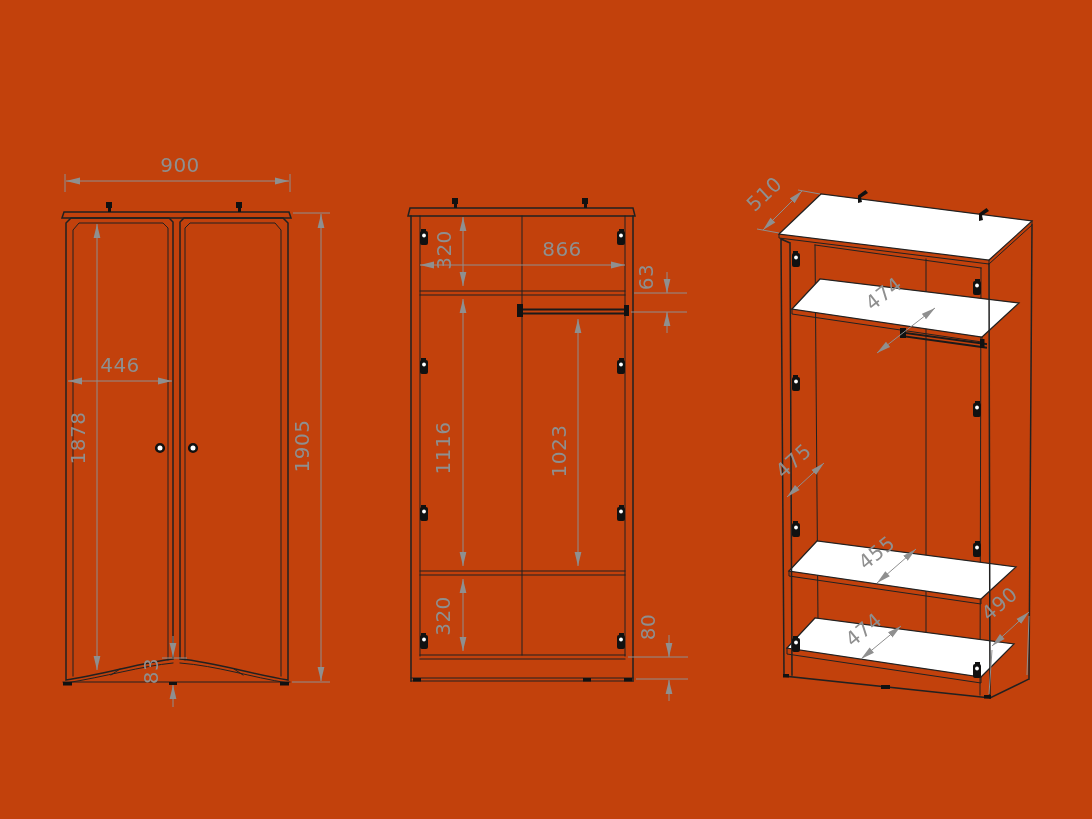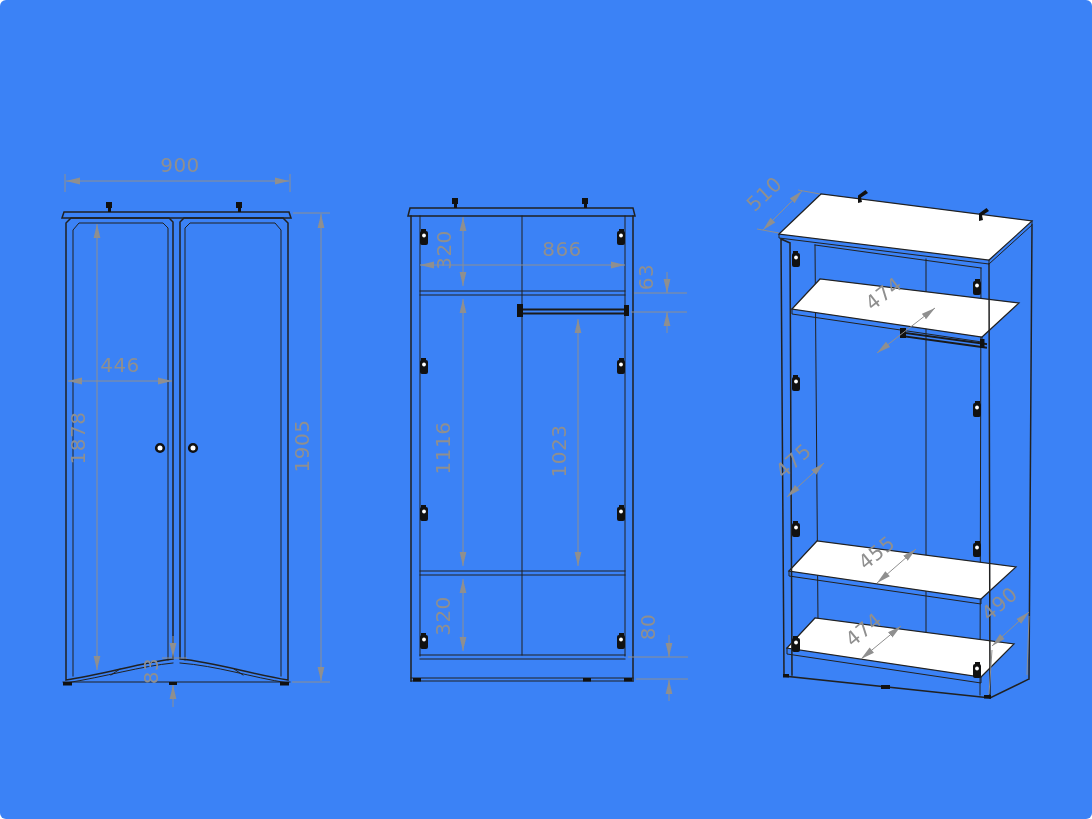--- a/index.html
+++ b/index.html
@@ -2,21 +2,21 @@
 <html><head>
 <meta charset="utf-8">
 <style>
   html, body {
     margin: 0; padding: 0;
     background: #ffffff;
     width: 1092px; height: 819px;
     overflow: hidden;
     font-family: "DejaVu Sans", "Liberation Sans", sans-serif;
   }
-  #stage { position: relative; width: 1092px; height: 819px; background:#3b82f6;border-radius:6px; }
+  #stage { position: relative; width: 1092px; height: 819px; background:#c2410c; }
   svg { display:block; }
   .ol   { stroke:#212121; stroke-width:1.5; fill:none; stroke-linejoin:miter; stroke-linecap:square; }
   .thin { stroke:#212121; stroke-width:1;   fill:none; stroke-linecap:square; }
   .heavy{ stroke:#1a1a1a; stroke-width:2;   fill:none; stroke-linecap:square; }
   .wf   { stroke:#212121; stroke-width:1.2; fill:#ffffff; stroke-linejoin:miter; }
   .blk  { fill:#111111; stroke:none; }
   .dl   { stroke:#8f8f8f; stroke-width:1; fill:none; }
   .dim-text { font-family:"DejaVu Sans","Liberation Sans",sans-serif; font-size:20px;
               letter-spacing:0.5px; fill:#8f8f8f; }
 </style>

